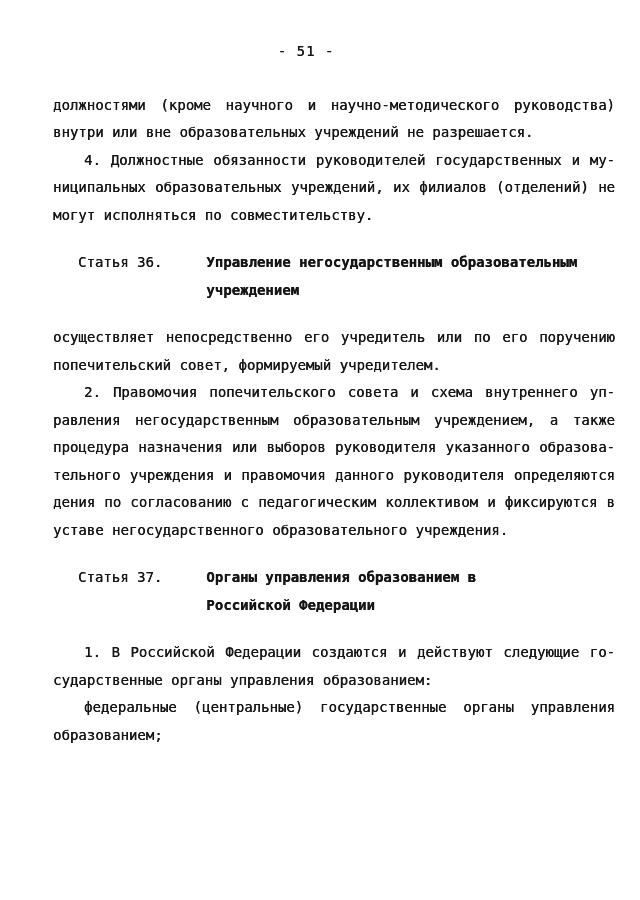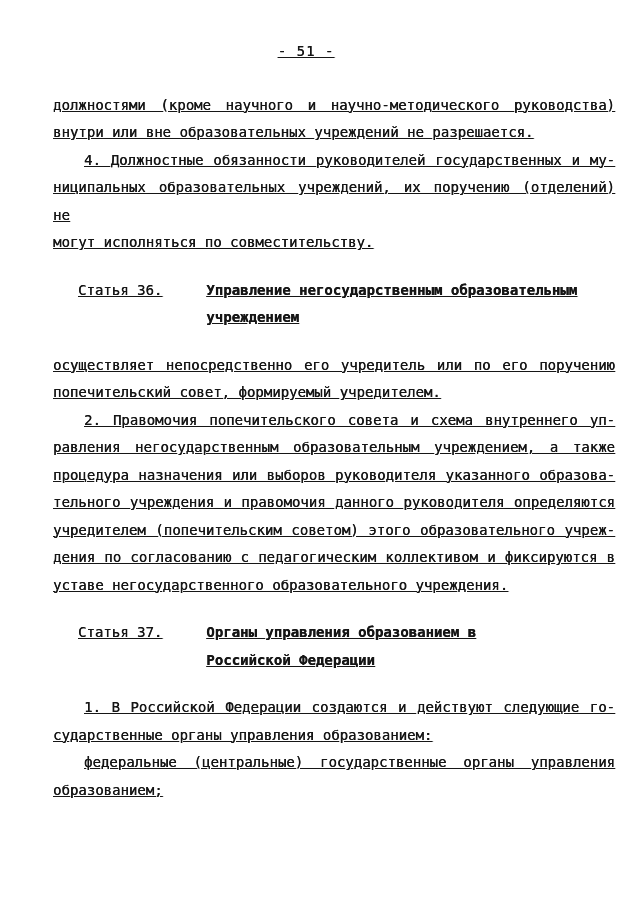--- a/index.html
+++ b/index.html
@@ -7,21 +7,20 @@
     position: relative;
     width: 640px;
     height: 900px;
     background: #ffffff;
     overflow: hidden;
     font-family: "DejaVu Sans Mono", "Liberation Mono", monospace;
     font-size: 14px;
     line-height: 27.5px;
     color: #161616;
     text-shadow: 0.3px 0 0 currentColor; 
-    text-decoration: underline;
   }
   .pagenum {
     margin-top: 38px;
     text-align: center;
     transform: translateX(-14px);
     letter-spacing: 1px;
   }
   .textblock {
     margin: 26px 0 0 53px;
     width: 562px;
@@ -47,21 +46,21 @@
 
   <div class="textblock">
 
     <div>
       <div class="ln jst">должностями (кроме научного и научно-методического руководства)</div>
       <div class="ln">внутри или вне образовательных учреждений не разрешается.</div>
     </div>
 
     <div>
       <div class="ln jst ind">4. Должностные обязанности руководителей государственных и му-</div>
-      <div class="ln jst">ниципальных образовательных учреждений, их поручению (отделений) не</div>
+      <div class="ln jst">ниципальных образовательных учреждений, их филиалов (отделений) не</div>
       <div class="ln">могут исполняться по совместительству.</div>
     </div>
 
     <div class="heading">
       <span class="h-label">Статья 36.</span>
       <div class="h-title">
         <div class="ln">Управление негосударственным образовательным</div>
         <div class="ln">учреждением</div>
       </div>
     </div>
@@ -69,21 +68,20 @@
     <div>
       <div class="ln jst">осуществляет непосредственно его учредитель или по его поручению</div>
       <div class="ln">попечительский совет, формируемый учредителем.</div>
     </div>
 
     <div>
       <div class="ln jst ind">2. Правомочия попечительского совета и схема внутреннего уп-</div>
       <div class="ln jst">равления негосударственным образовательным учреждением, а также</div>
       <div class="ln jst">процедура назначения или выборов руководителя указанного образова-</div>
       <div class="ln jst">тельного учреждения и правомочия данного руководителя определяются</div>
-      <div class="ln jst">учредителем (попечительским советом) этого образовательного учреж-</div>
       <div class="ln jst">дения по согласованию с педагогическим коллективом и фиксируются в</div>
       <div class="ln">уставе негосударственного образовательного учреждения.</div>
     </div>
 
     <div class="heading">
       <span class="h-label">Статья 37.</span>
       <div class="h-title">
         <div class="ln">Органы управления образованием в</div>
         <div class="ln">Российской Федерации</div>
       </div>

